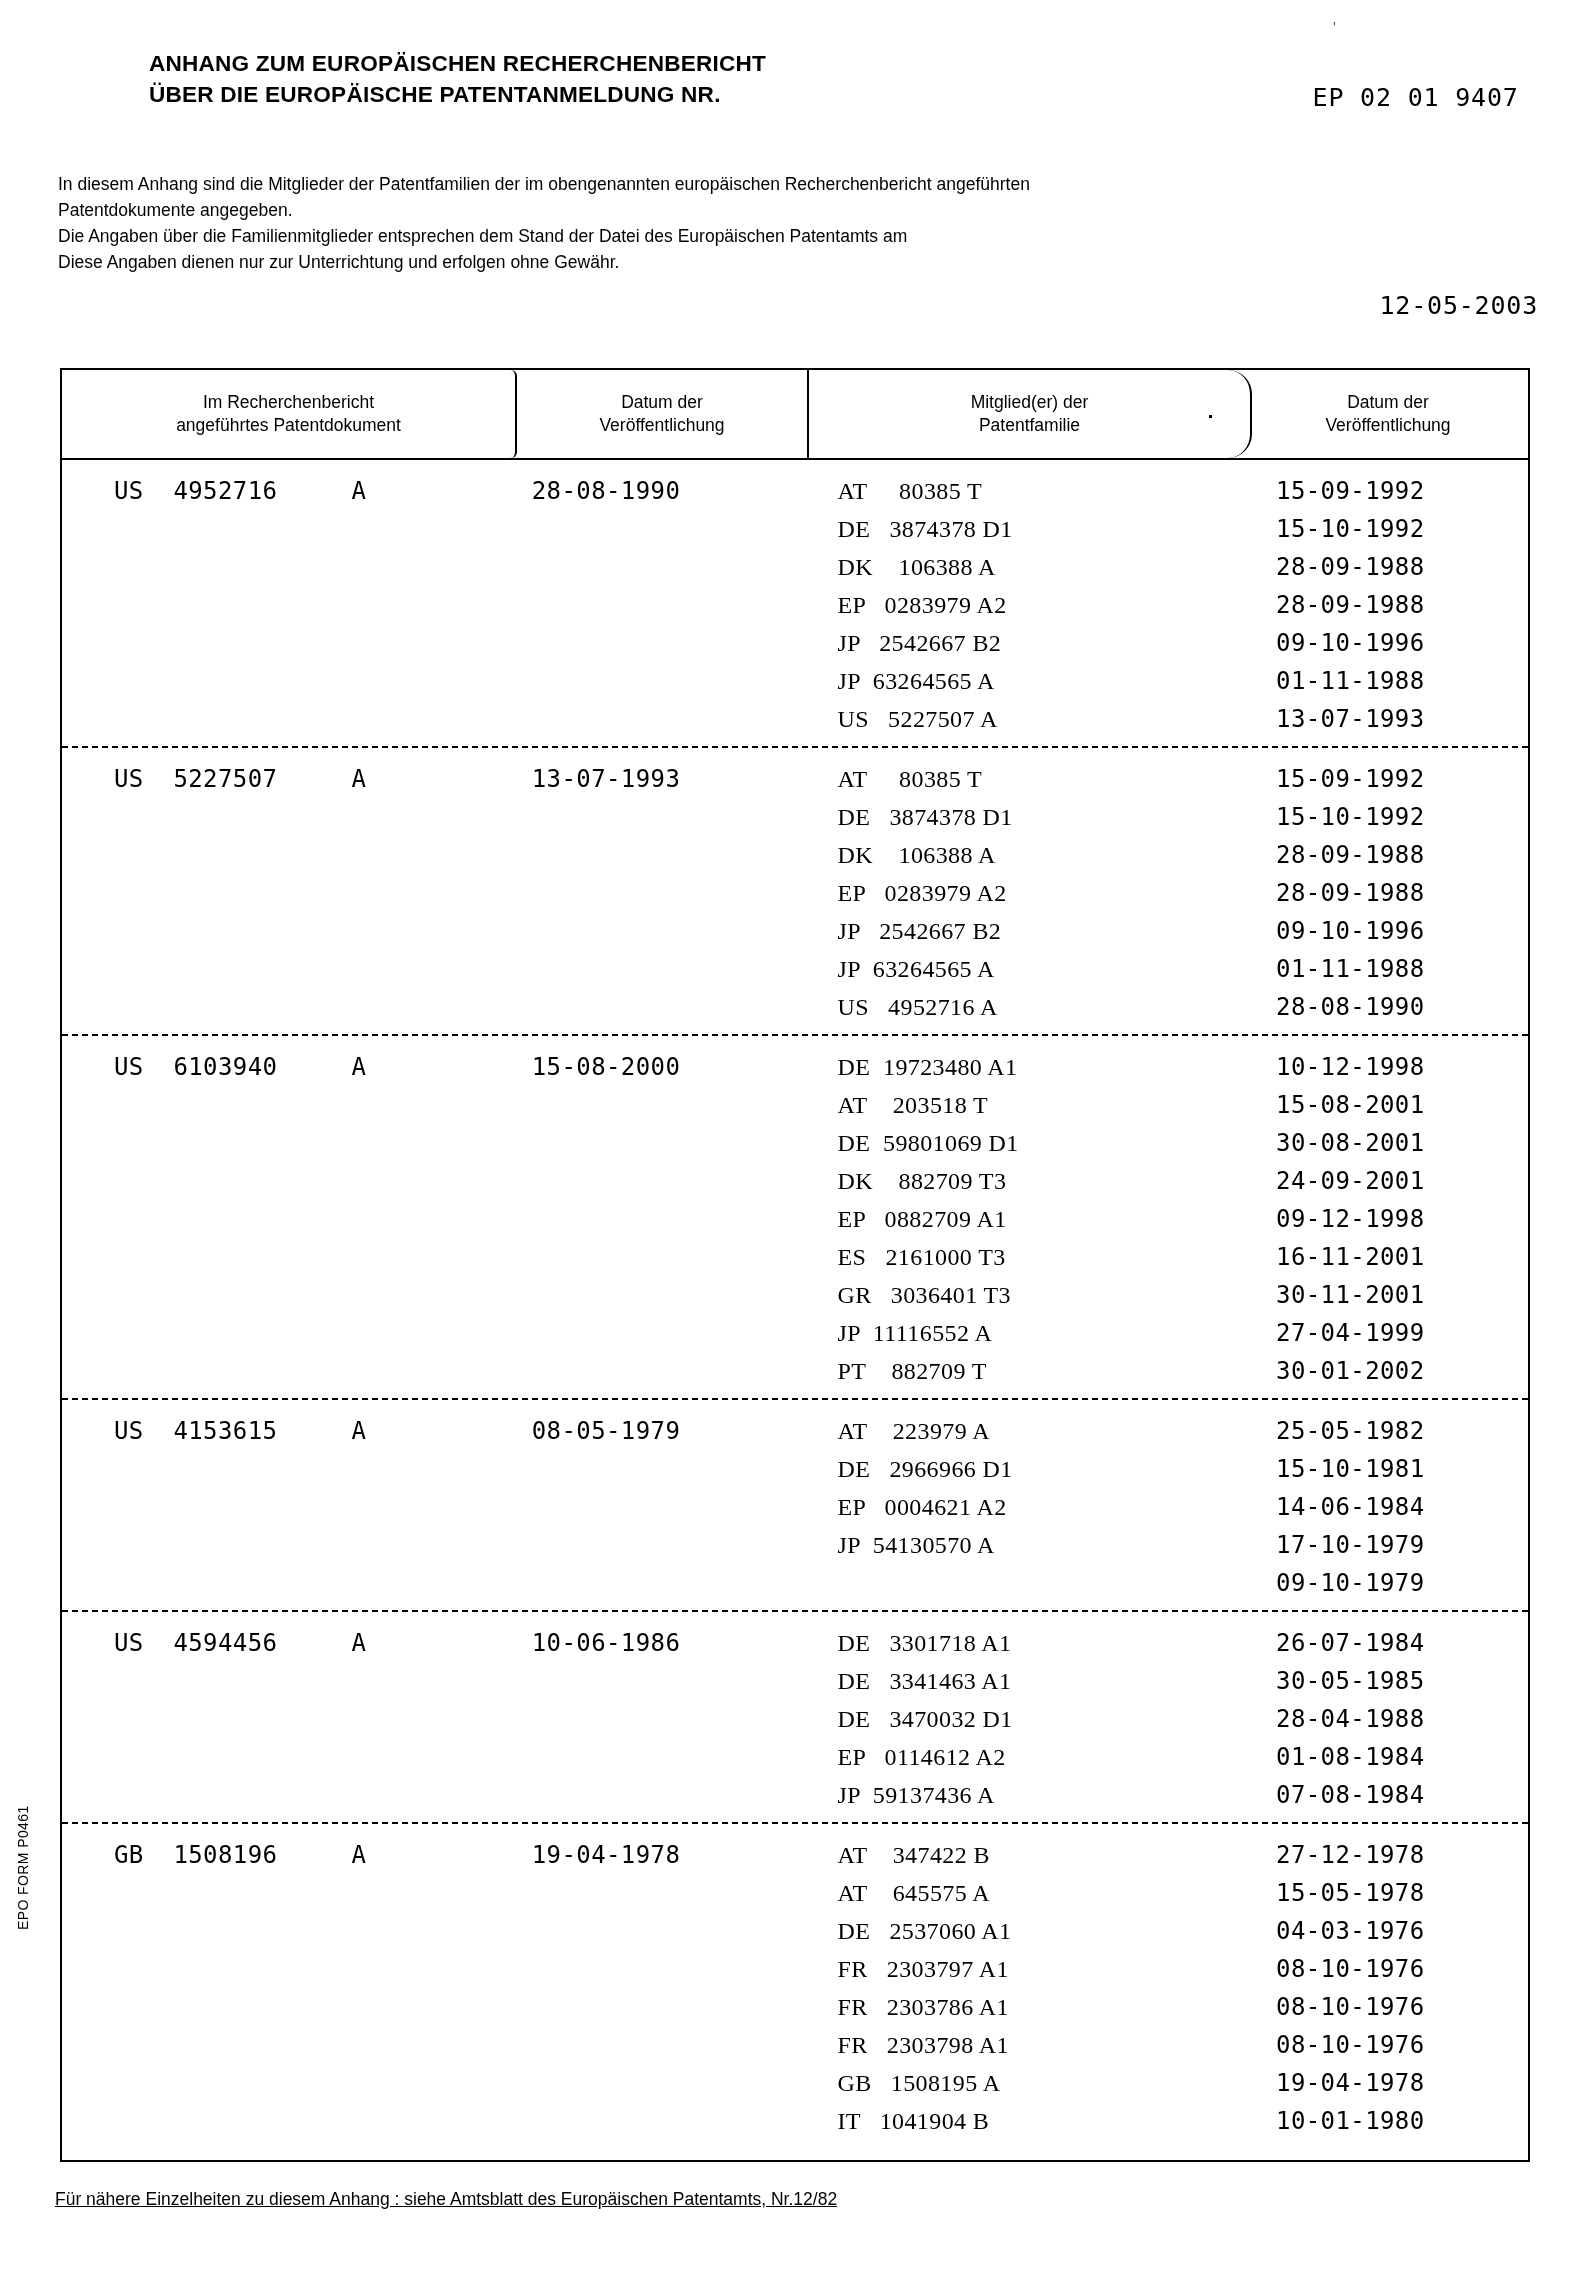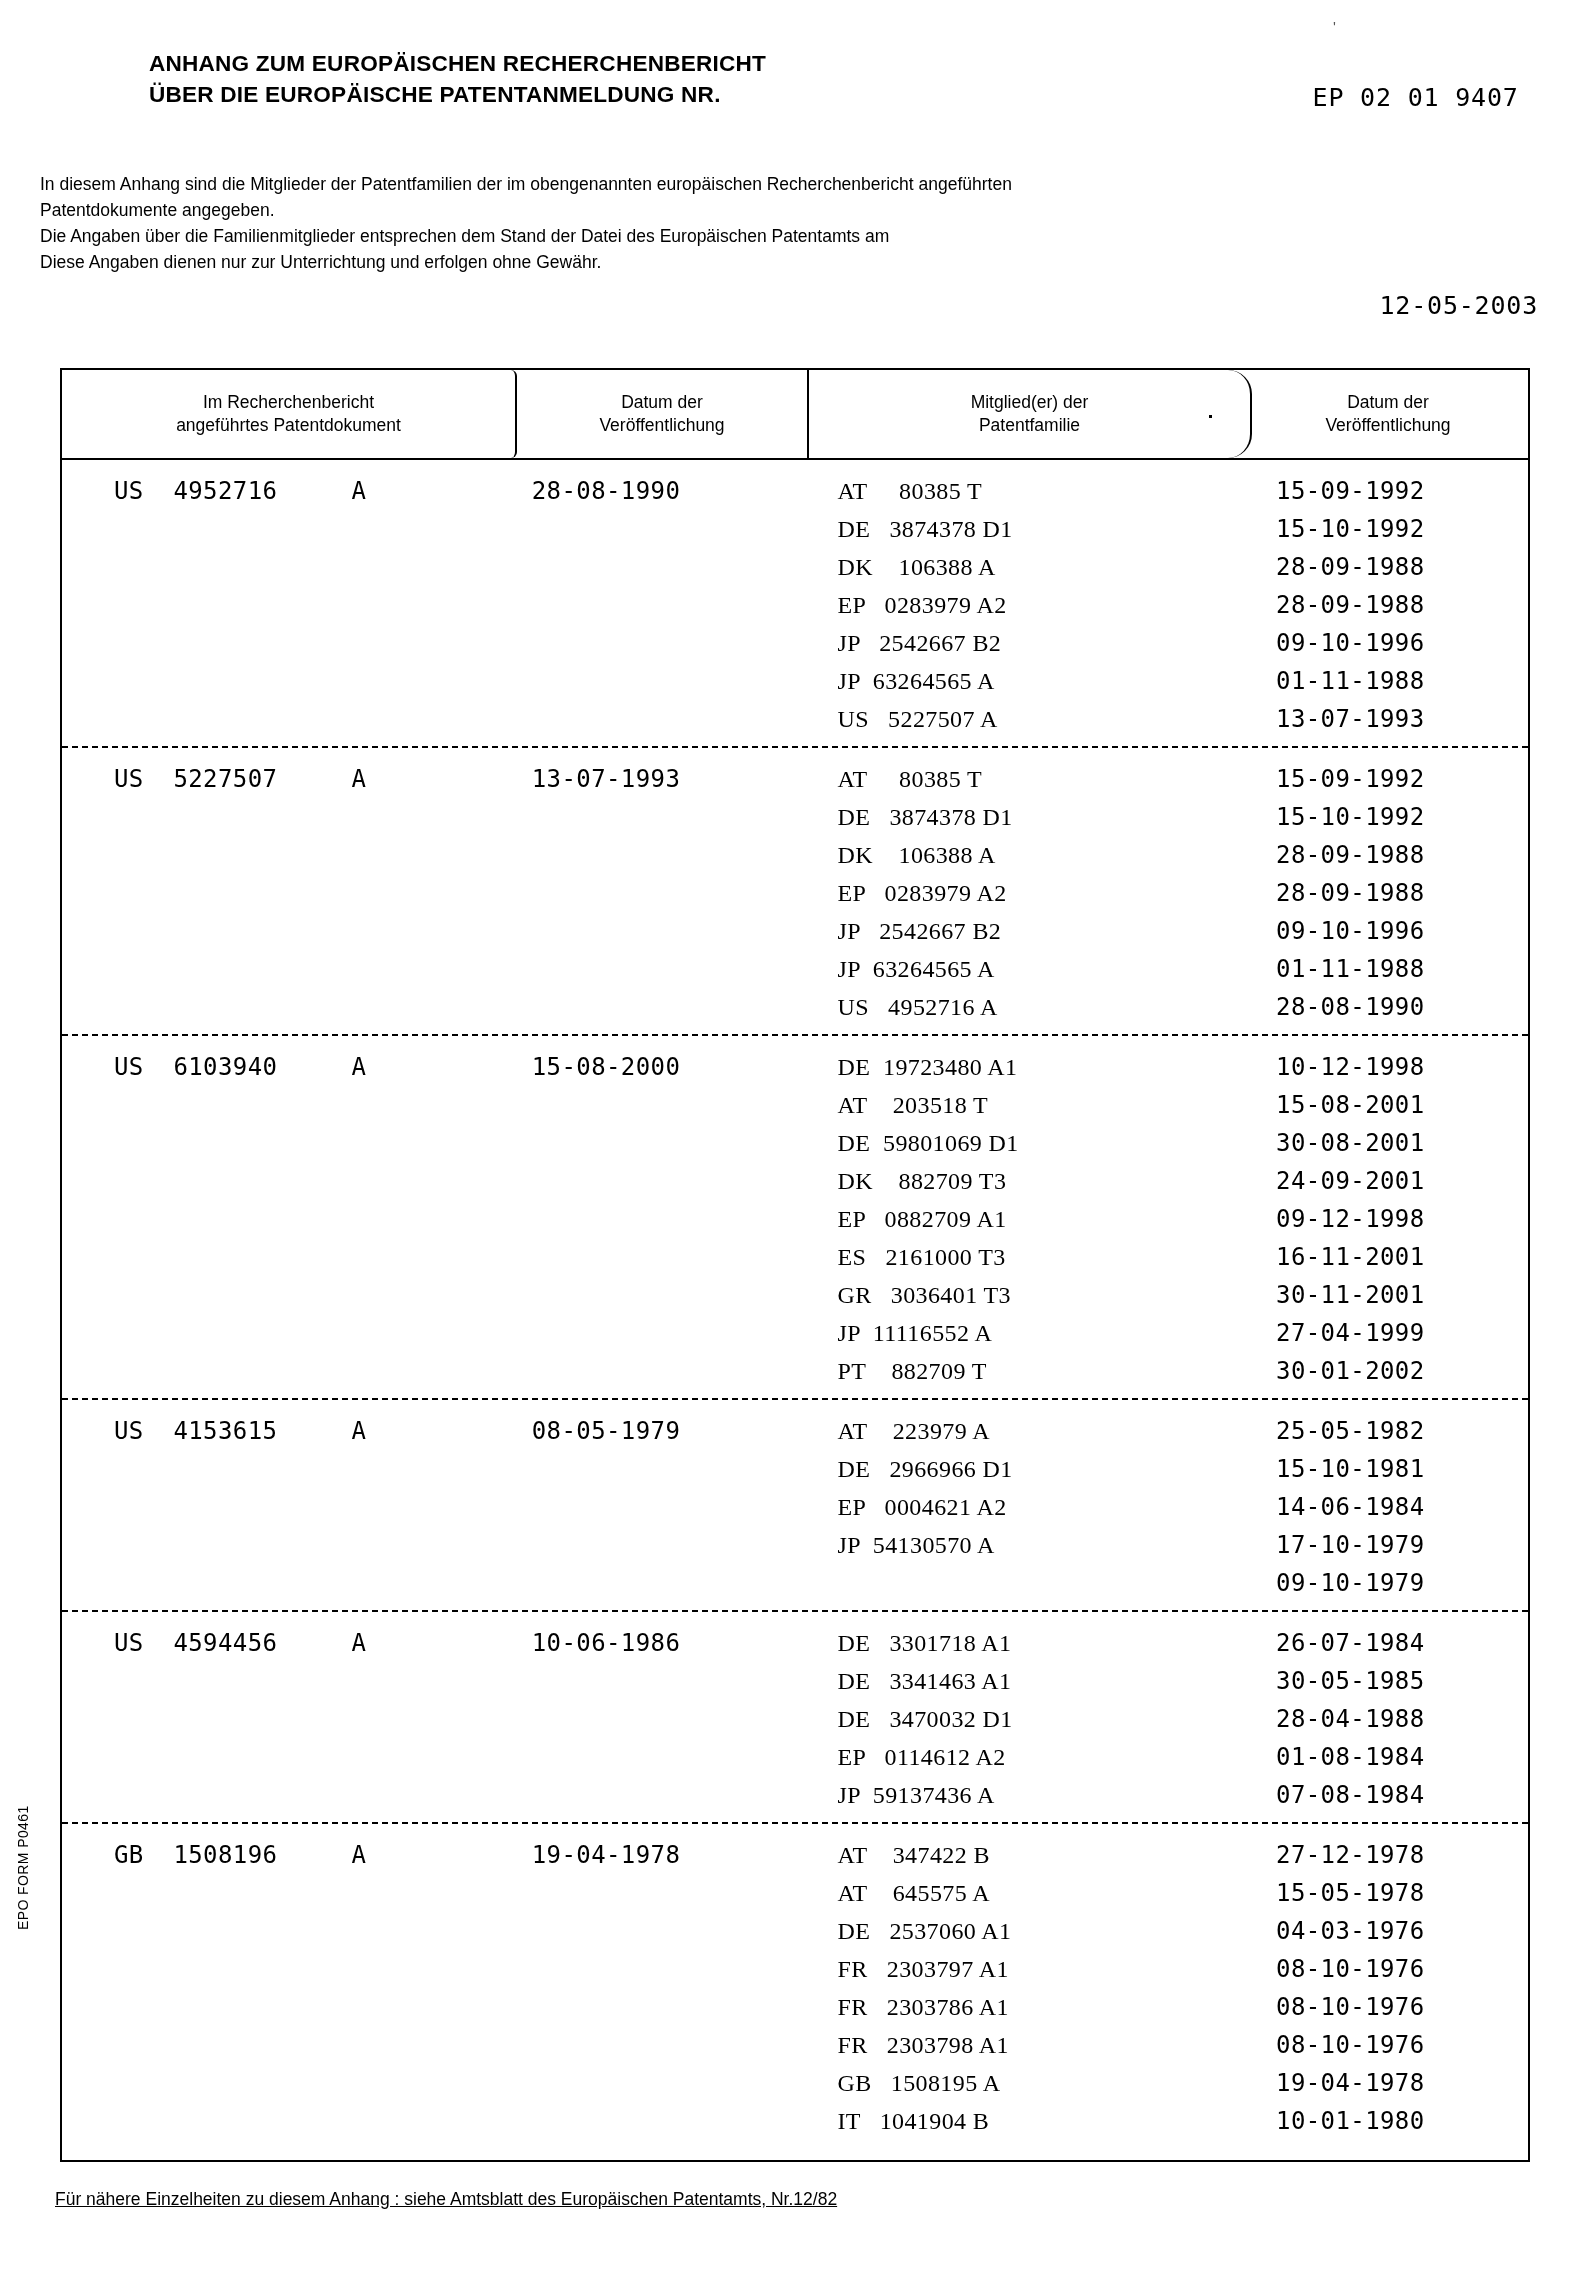--- a/index.html
+++ b/index.html
@@ -45,21 +45,21 @@
     top: 35px;
     font-family: "DejaVu Sans Mono", monospace;
     font-size: 25px;
     letter-spacing: 0.8px;
     white-space: nowrap;
   }
 
   
   .intro {
     position: absolute;
-    left: 40px;
+    left: 58px;
     top: 171px;
     width: 1495px;
     font-size: 17.5px;
     line-height: 26px;
   }
   .intro div { white-space: nowrap; }
 
   .date-right {
     position: absolute;
     right: 52px;

